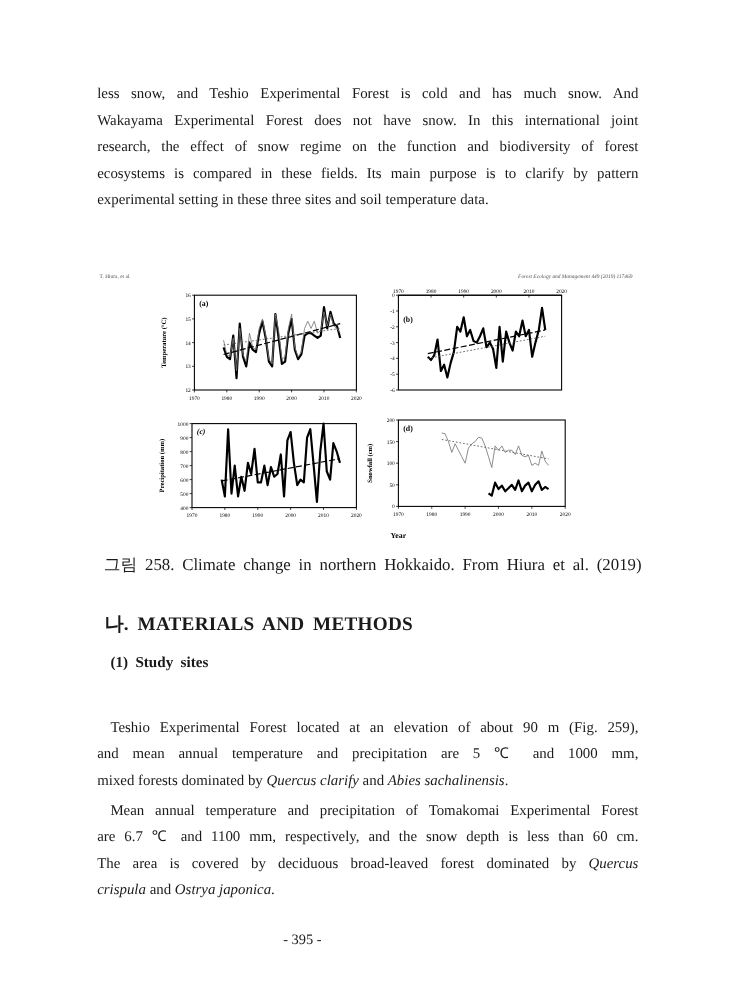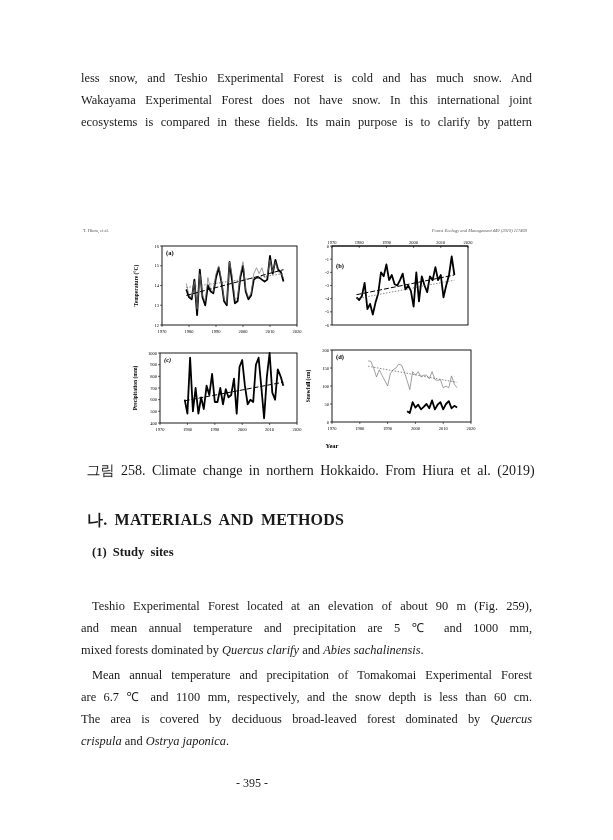--- a/index.html
+++ b/index.html
@@ -21,21 +21,23 @@
   .h2 { position: absolute; left: 92px; top: 545px; font-size: 12.6px; font-weight: bold; word-spacing: 3px; text-align: center; }
   .pagenum { position: absolute; top: 776px; left: 0; width: 504px; text-align: center; font-size: 12px; }
   svg text { font-family: "Liberation Serif", serif; }
 </style>
 </head>
 <body>
 
 <div class="para" style="top:67px;">
   <span class="line">less snow, and Teshio Experimental Forest is cold and has much snow. And</span>
   <span class="line">Wakayama Experimental Forest does not have snow. In this international joint</span>
+  <span class="line">research, the effect of snow regime on the function and biodiversity of forest</span>
   <span class="line">ecosystems is compared in these fields. Its main purpose is to clarify by pattern</span>
+  <span class="line last">experimental setting in these three sites and soil temperature data.</span>
 </div>
 
 <div class="fig">
   <svg id="figsvg" viewBox="0 0 460 240">
     <text x="3" y="17" font-size="4.5" fill="#555">T. Hiura, et al.</text>
     <text x="447" y="17" font-size="4.5" fill="#555" font-style="italic" text-anchor="end">Forest Ecology and Management 449 (2019) 117469</text>
     <g id="panels">
         <g>
           <rect x="82" y="31" width="135" height="79" fill="none" stroke="#000" stroke-width="0.9"></rect>
           <line x1="80" x2="82" y1="110" y2="110" stroke="#000" stroke-width="0.6"></line>

